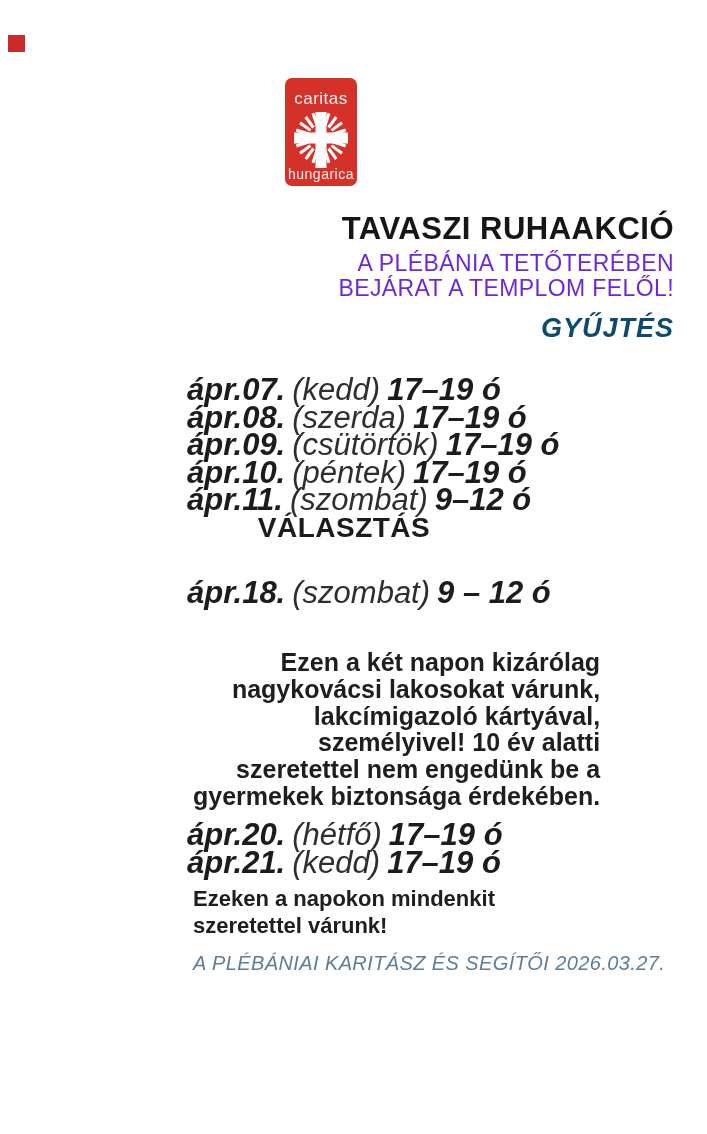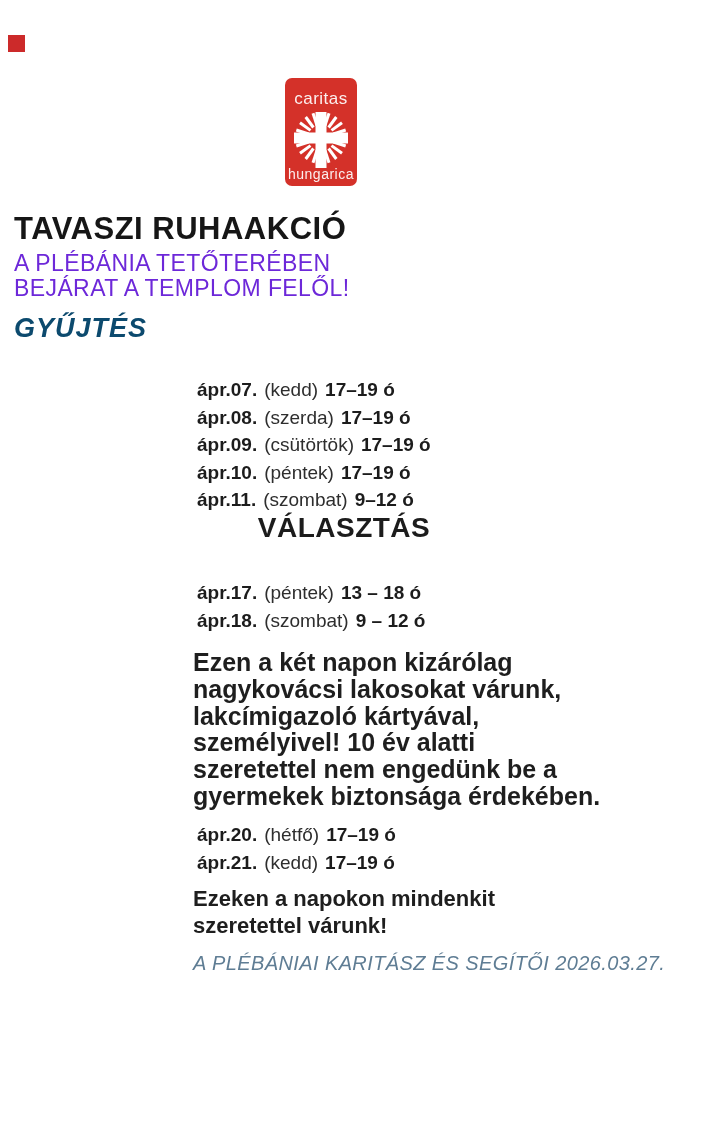--- a/index.html
+++ b/index.html
@@ -17,38 +17,38 @@
   .corner-mark {
     left: 8px; top: 35px; width: 17px; height: 17px;
     background: #cc2a2a;
   }
 
   .logo { left: 285px; top: 78px; width: 48px; height: 108px; }
   .logo svg { display: block; width: 72px; height: 108px; }
 
   .header-block {
     left: 14px; top: 212px; width: 660px;
-    text-align: left;
+    text-align: right;
   }
   .title {
     font-size: 31px; font-weight: 700; letter-spacing: 0.5px;
     line-height: 34px; color: #161616;
   }
   .sub {
     font-size: 23px; font-weight: 400; line-height: 24.5px;
     letter-spacing: 0.4px; color: #6d28d9;
   }
   .sub.first { margin-top: 5px; }
   .gyujtes-heading {
     margin-top: 13px;
     font-size: 27px; font-weight: 700; font-style: italic;
     letter-spacing: 1px; line-height: 30px; color: #0c4a6e;
   }
 
-  .sched { left: 197px; font-size: 19px; }
+  .sched { left: 187px; font-size: 31px; font-style: italic; }
   .sched .row { white-space: nowrap; }
   .sched .d { font-weight: 700; margin-right: 7px; }
   .sched .w { font-weight: 400; margin-right: 7px; color: #2e2e2e; }
   .sched .t { font-weight: 700; }
 
   .collection-list { top: 376px; }
   .collection-list .row { line-height: 27.6px; }
 
   .valasztas-heading {
     left: 14px; top: 513px; width: 660px; text-align: center;
@@ -56,21 +56,21 @@
     line-height: 30px;
   }
 
   .selection-list { top: 579px; }
   .selection-list .row { line-height: 28px; }
 
   .notice {
     left: 193px; top: 649px;
     font-size: 25px; font-weight: 700; color: #1e1e1e;
   }
-  .notice .line { line-height: 26.8px; white-space: nowrap; }
+  .notice .line { line-height: 26.8px; white-space: nowrap; text-align: right; }
 
   .extra-list { top: 821px; }
   .extra-list .row { line-height: 28px; }
 
   .closing {
     left: 193px; top: 886px;
     font-size: 22px; font-weight: 700; color: #1e1e1e;
   }
   .closing .line { line-height: 26.5px; white-space: nowrap; }
 
@@ -137,23 +137,20 @@
   </div>
   <div class="row">
     <span class="d">ápr.11.</span><span class="w">(szombat)</span><span class="t">9–12 ó</span>
   </div>
 </div>
 
 <div class="abs valasztas-heading">VÁLASZTÁS</div>
 
 <div class="abs sched selection-list">
   <div class="row">
-    <span class="d">ápr.17.</span><span class="w">(péntek)</span><span class="t">13 – 18 ó</span>
-  </div>
-  <div class="row">
     <span class="d">ápr.18.</span><span class="w">(szombat)</span><span class="t">9 – 12 ó</span>
   </div>
 </div>
 
 <div class="abs notice">
   <div class="line">Ezen a két napon kizárólag</div>
   <div class="line">nagykovácsi lakosokat várunk,</div>
   <div class="line">lakcímigazoló kártyával,</div>
   <div class="line">személyivel! 10 év alatti</div>
   <div class="line">szeretettel nem engedünk be a</div>

